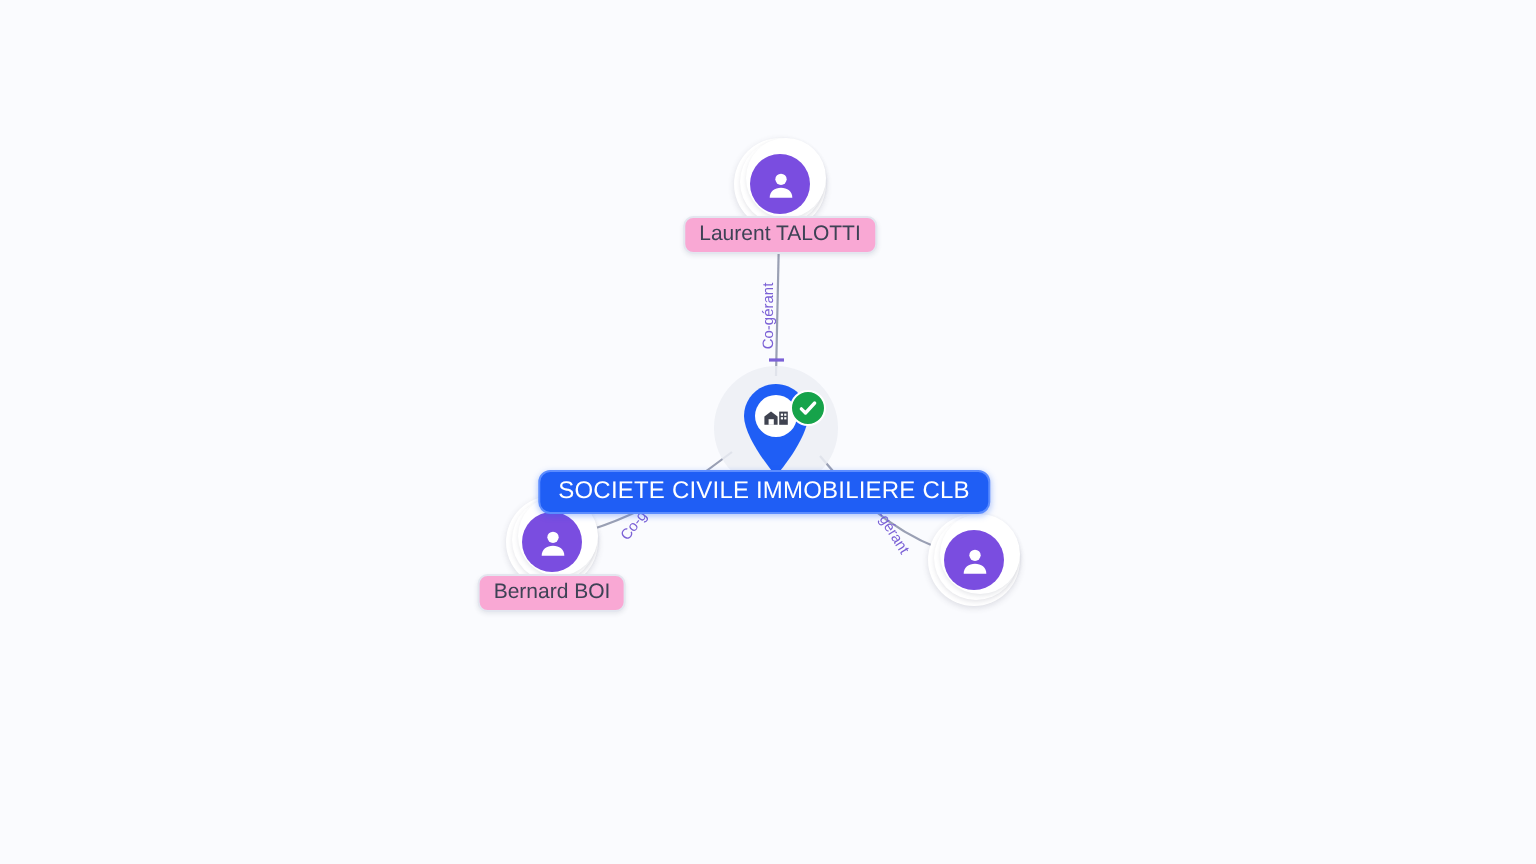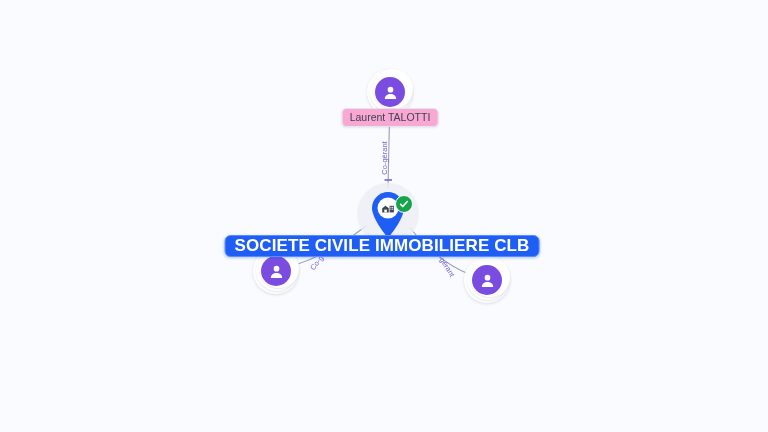--- a/index.html
+++ b/index.html
@@ -135,23 +135,23 @@
   }
   .verified-badge svg { display: block; }
 
   .company-label {
     position: absolute;
     transform: translateX(-50%);
     background: #1f5ef5;
     border: 1.5px solid #5b8cff;
     border-radius: 6px;
     padding: 3px 9px 4px 9px;
-    font-size: 17px;
+    font-size: 12px;
     line-height: 13px;
-    font-weight: 700;
+    font-weight: 400;
     letter-spacing: .1px;
     color: #ffffff;
     white-space: nowrap;
     box-shadow: 0 1px 3px rgba(31,94,245,0.35);
     z-index: 7;
   }
 
   
   .edge-label {
     position: absolute;
@@ -199,20 +199,21 @@
 
   <div class="person-node" style="left:276px; top:271px;">
     <div class="person-rings"></div>
     <div class="person-avatar">
       <svg width="17" height="17" viewBox="0 0 24 24" fill="#ffffff">
         <circle cx="12" cy="8" r="4"></circle>
         <path d="M4 21c0-4.4 3.6-7 8-7s8 2.6 8 7z"></path>
       </svg>
     </div>
   </div>
+  <div class="node-label" style="left:276px; top:287px;">Bernard BOI</div>
 
   <div class="person-node" style="left:487px; top:280px;">
     <div class="person-rings"></div>
     <div class="person-avatar">
       <svg width="17" height="17" viewBox="0 0 24 24" fill="#ffffff">
         <circle cx="12" cy="8" r="4"></circle>
         <path d="M4 21c0-4.4 3.6-7 8-7s8 2.6 8 7z"></path>
       </svg>
     </div>
   </div>

